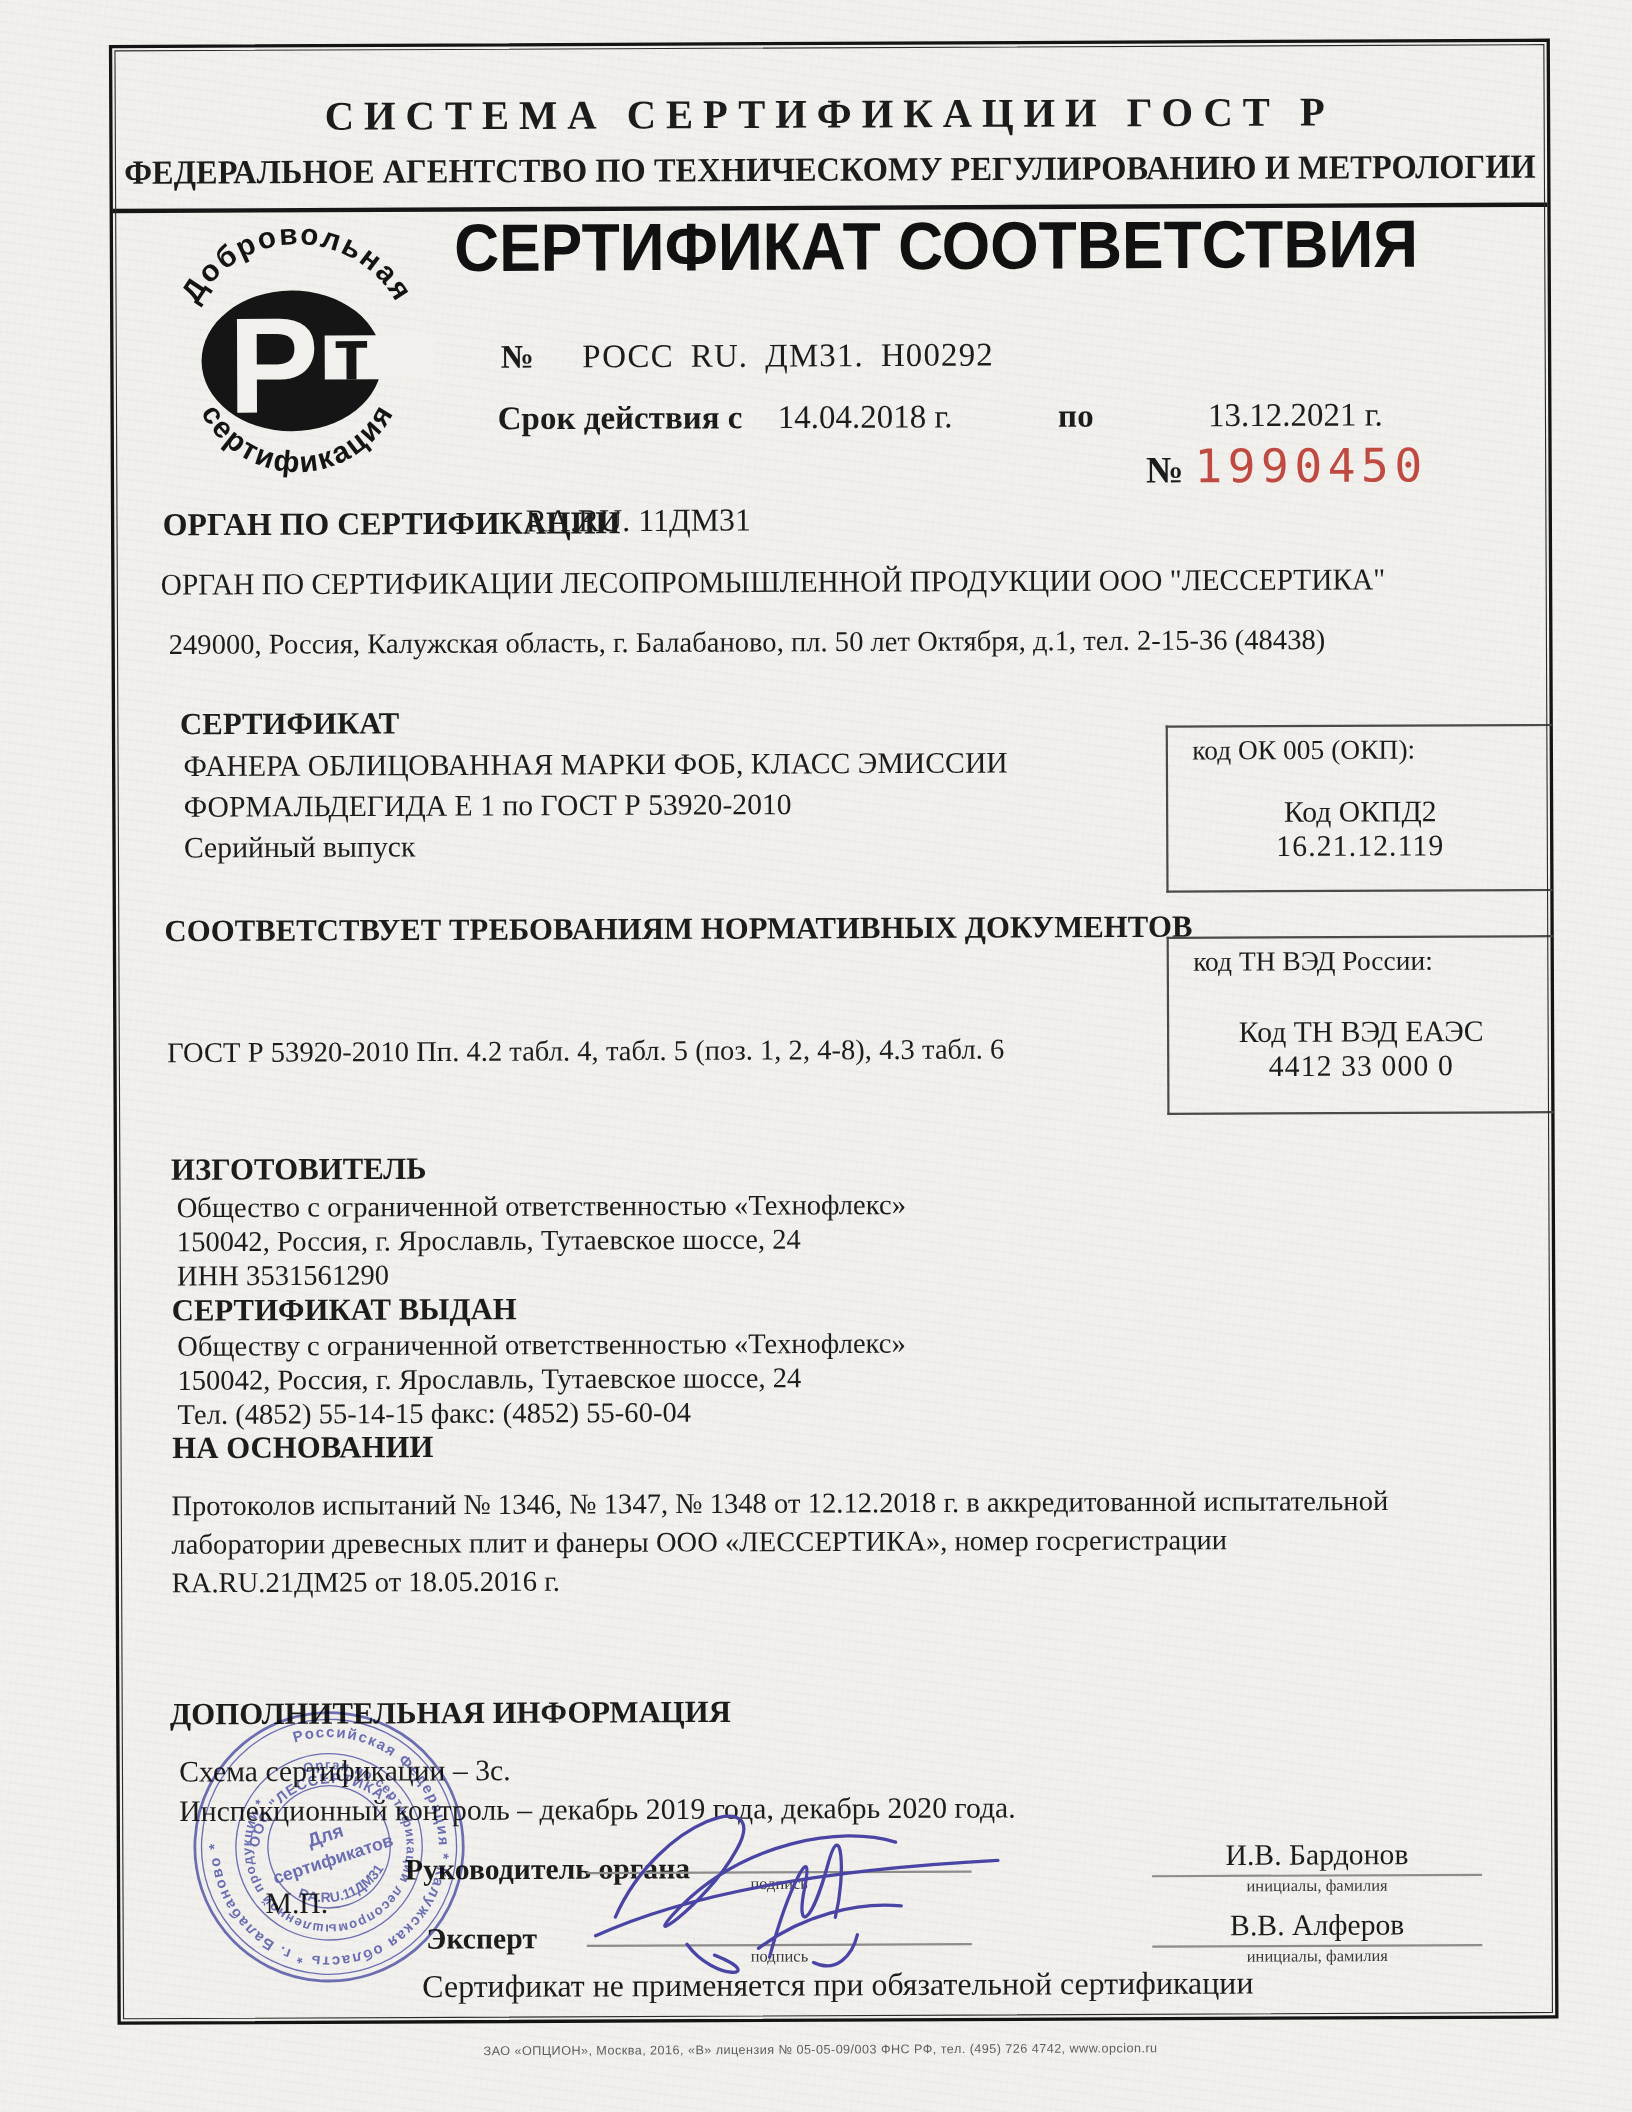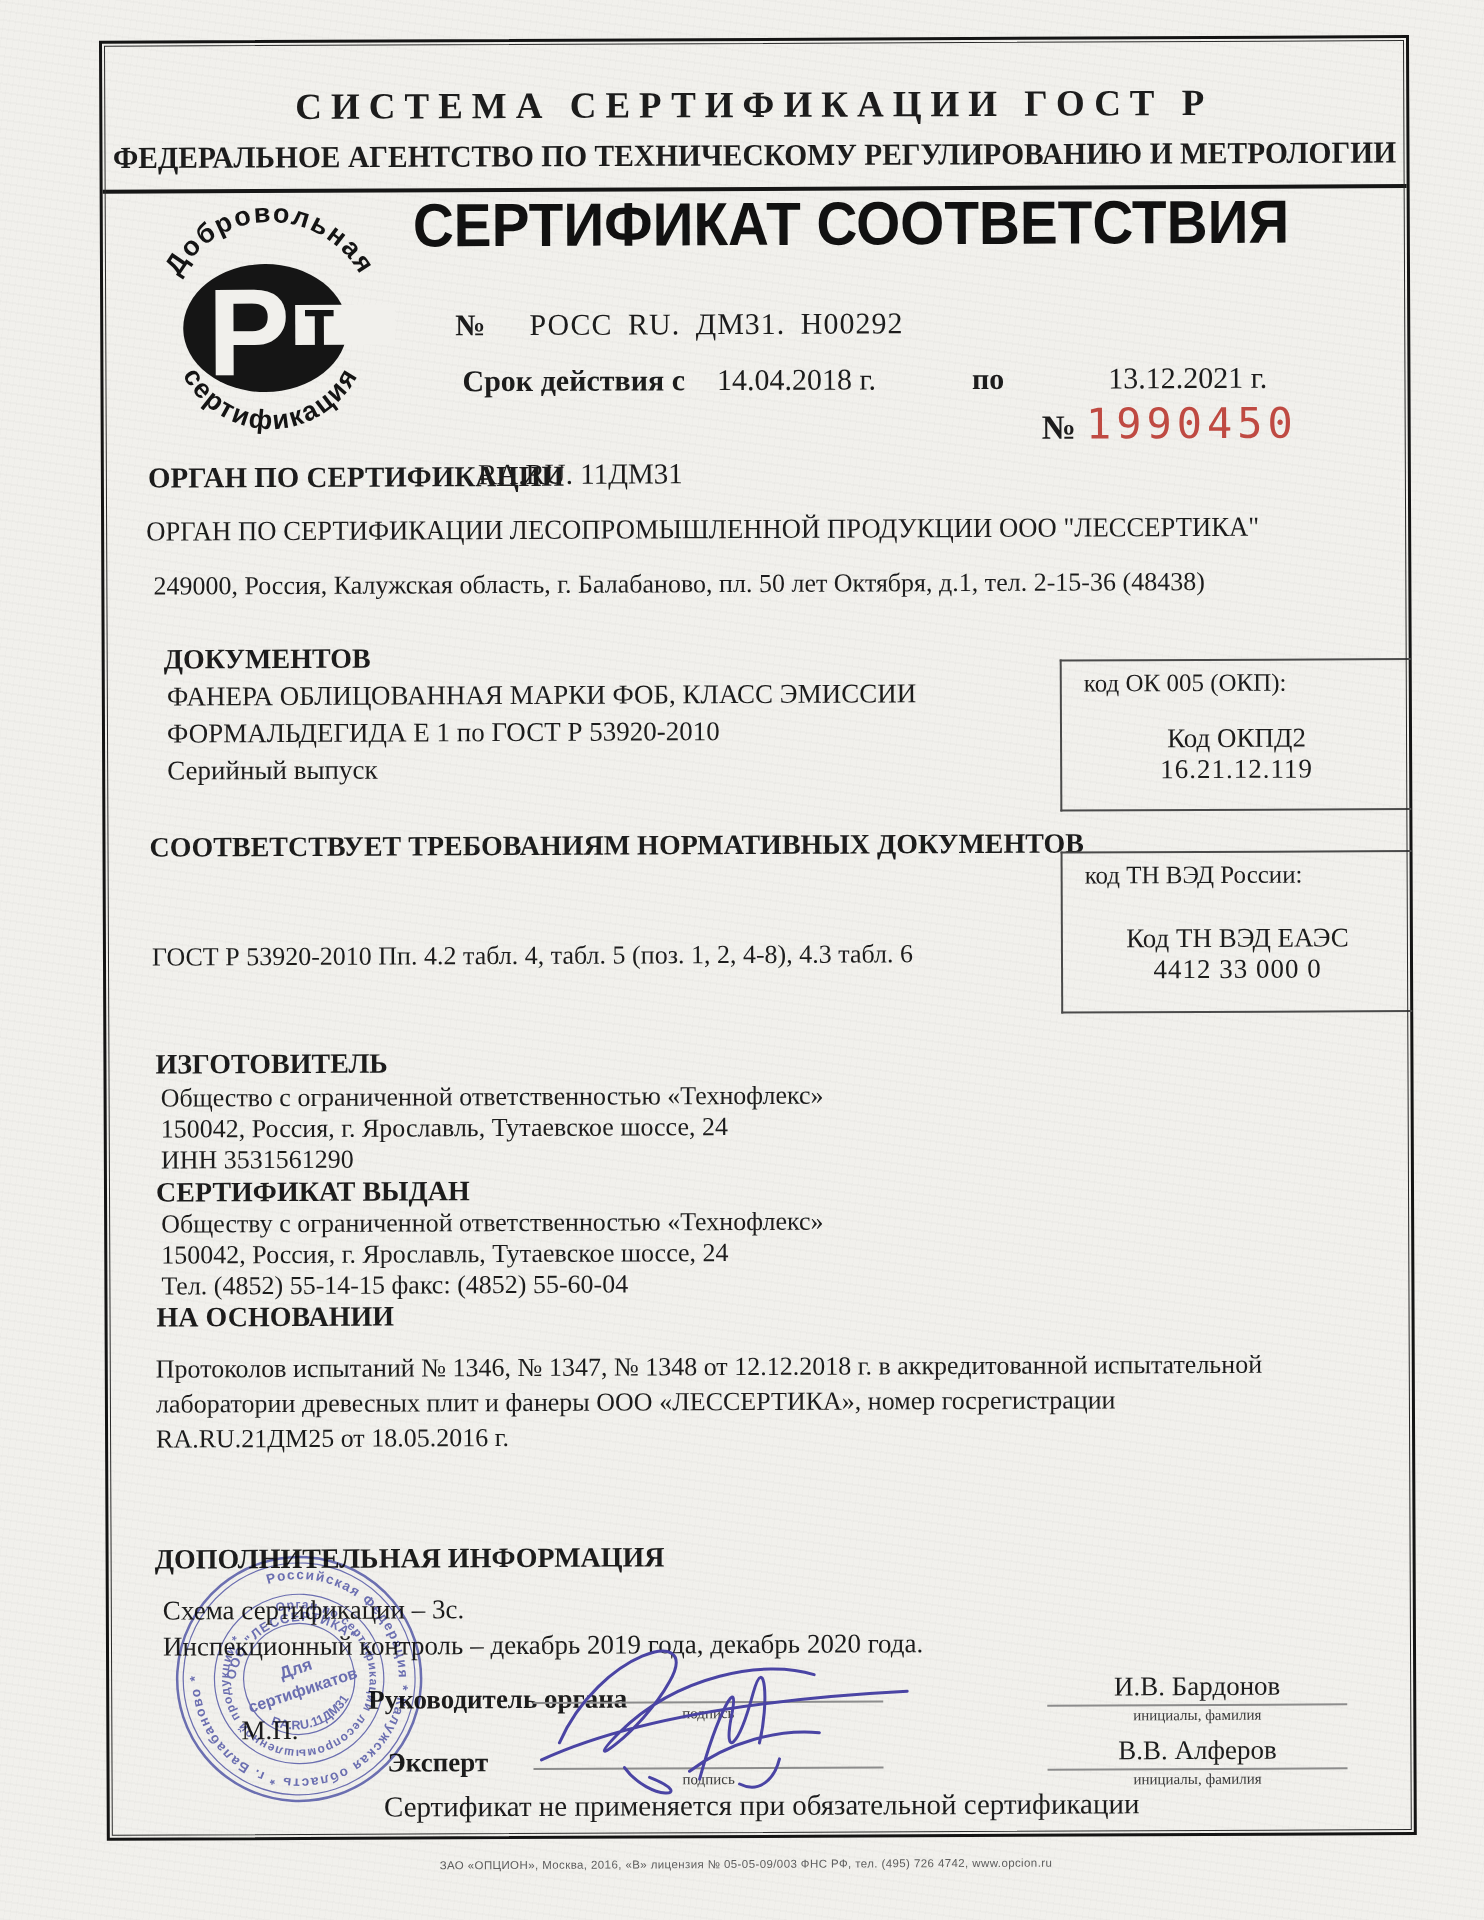--- a/index.html
+++ b/index.html
@@ -25,21 +25,21 @@
   .logo{left:42px;top:150px;width:250px;height:248px;}
   .doc-title{
     left:310px;top:148px;font-family:"Liberation Sans",sans-serif;font-weight:bold;
     font-size:61px;letter-spacing:0px;transform:scaleX(.93);transform-origin:left top;
     white-space:nowrap;color:#111;
   }
   .num-row{left:352px;top:266px;font-size:30px;white-space:nowrap;}
   .num-row .no{font-weight:bold;margin-right:44px;}
   .num-row .val{letter-spacing:1px;word-spacing:7px;}
   .validity{left:349px;top:322px;font-size:30px;white-space:nowrap;}
-  .validity .b{font-weight:bold;margin-left:10px;}
+  .validity .b{font-weight:bold;}
   .validity .d1{margin-left:32px;}
   .validity .po{margin-left:96px;font-weight:bold;}
   .validity .d2{margin-left:104px;}
   .blank-no{left:938px;top:360px;white-space:nowrap;}
   .blank-no .no{font-weight:bold;font-size:34px;margin-right:10px;}
   .blank-no .digits{font-family:"DejaVu Sans Mono",monospace;font-size:42px;letter-spacing:5px;color:#bf4a42;}
   .lbl{font-weight:bold;font-size:29px;white-space:nowrap;}
   .body-line{font-size:26.5px;white-space:nowrap;}
   .cond{transform:scaleX(.97);transform-origin:left top;}
   .code-box{
@@ -104,21 +104,21 @@
     </div>
     <div class="abs blank-no">
       <span class="no">№</span><span class="digits">1990450</span>
     </div>
 
     <div class="abs lbl" style="left:44px;top:418px;">ОРГАН ПО СЕРТИФИКАЦИИ</div>
     <div class="abs body-line" style="left:374px;top:416px;font-size:29px;">RA.RU. 11ДМ31</div>
     <div class="abs body-line cond" style="left:42px;top:472px;font-size:27.5px;">ОРГАН ПО СЕРТИФИКАЦИИ ЛЕСОПРОМЫШЛЕННОЙ ПРОДУКЦИИ  ООО "ЛЕССЕРТИКА"</div>
     <div class="abs body-line" style="left:49px;top:528px;font-size:26px;">249000, Россия, Калужская область, г. Балабаново, пл. 50 лет Октября, д.1, тел. 2-15-36 (48438)</div>
 
-    <div class="abs lbl" style="left:59px;top:600px;font-size:28px;">ДОКУМЕНТОВ</div>
+    <div class="abs lbl" style="left:59px;top:600px;font-size:28px;">СЕРТИФИКАТ</div>
     <div class="abs body-line" style="left:62px;top:638px;font-size:27px;">ФАНЕРА ОБЛИЦОВАННАЯ МАРКИ ФОБ, КЛАСС ЭМИССИИ</div>
     <div class="abs body-line" style="left:62px;top:675px;font-size:27px;">ФОРМАЛЬДЕГИДА  Е 1 по ГОСТ Р 53920-2010</div>
     <div class="abs body-line" style="left:62px;top:712px;font-size:27px;">Серийный выпуск</div>
 
     <div class="abs code-box" style="top:620px;height:148px;">
       <div class="bx-head">код ОК 005 (ОКП):</div>
       <div class="bx-mid" style="margin-top:26px;">Код ОКПД2</div>
       <div class="bx-val">16.21.12.119</div>
     </div>
 

